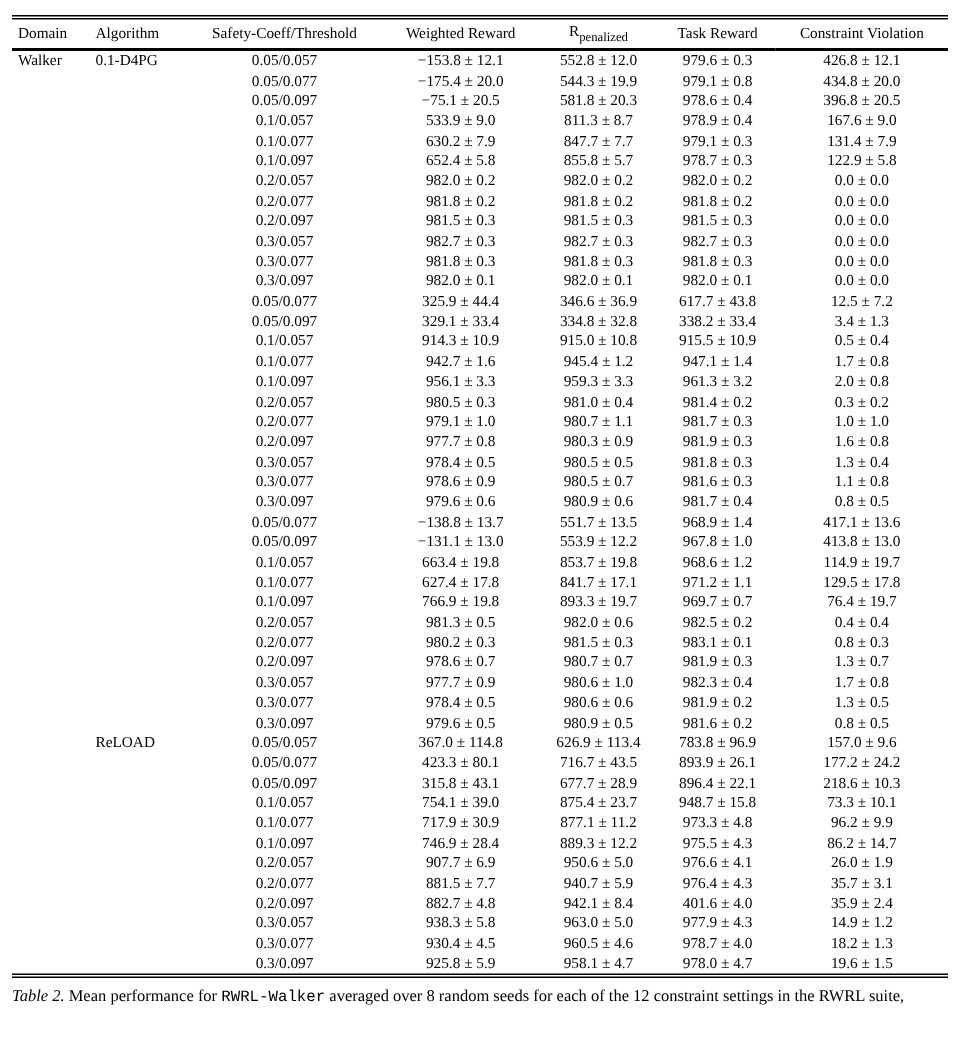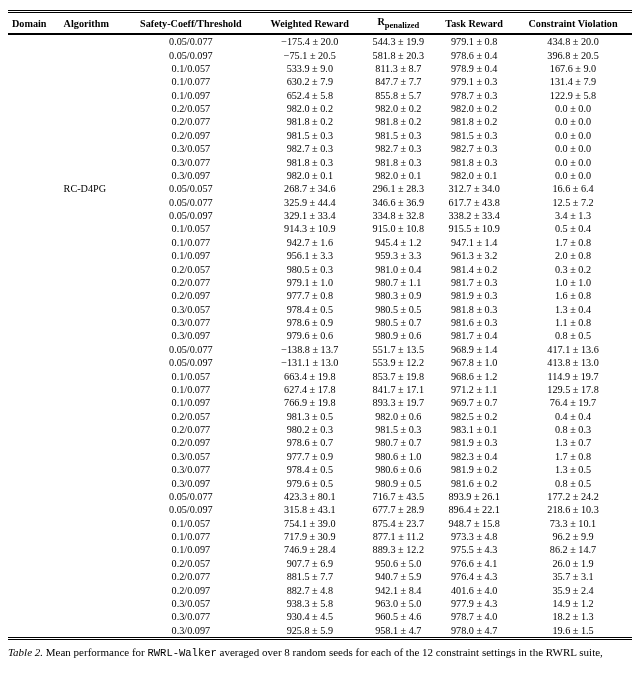--- a/index.html
+++ b/index.html
@@ -10,21 +10,21 @@
   background: #fff;
   color: #000;
 }
 .table-wrap { width: 100%; }
 table {
   border-collapse: collapse;
   width: 100%;
   font-size: 10.2px;
 }
 th {
-  font-weight: bold;
+  font-weight: normal;
   text-align: center;
   padding: 3px 4px;
   white-space: nowrap;
 }
 td {
   text-align: center;
   padding: 1.2px 4px;
   white-space: nowrap;
 }
 td.domain, td.algo, th.domain, th.algo { text-align: left; }
@@ -55,20 +55,29 @@
         <th>R<sub>penalized</sub></th>
         <th>Task Reward</th>
         <th>Constraint Violation</th>
       </tr>
       <tr>
           <td colspan="7" class="hline" style="padding:0;"></td>
         </tr>
     </thead>
     <tbody id="tbody">
         <tr>
+          <td class="domain">Walker</td>
+          <td class="algo">0.1-D4PG</td>
+          <td>0.05/0.057</td>
+          <td>−153.8 ± 12.1</td>
+          <td>552.8 ± 12.0</td>
+          <td>979.6 ± 0.3</td>
+          <td>426.8 ± 12.1</td>
+        </tr>
+        <tr>
           <td class="domain"></td>
           <td class="algo"></td>
           <td>0.05/0.077</td>
           <td>−175.4 ± 20.0</td>
           <td>544.3 ± 19.9</td>
           <td>979.1 ± 0.8</td>
           <td>434.8 ± 20.0</td>
         </tr>
         <tr>
           <td class="domain"></td>
@@ -155,29 +164,20 @@
           <td class="domain"></td>
           <td class="algo"></td>
           <td>0.3/0.097</td>
           <td>982.0 ± 0.1</td>
           <td>982.0 ± 0.1</td>
           <td>982.0 ± 0.1</td>
           <td>0.0 ± 0.0</td>
         </tr>
         <tr>
           <td class="domain"></td>
-          <td class="algo">RC-D4PG</td>
-          <td>0.05/0.057</td>
-          <td>268.7 ± 34.6</td>
-          <td>296.1 ± 28.3</td>
-          <td>312.7 ± 34.0</td>
-          <td>16.6 ± 6.4</td>
-        </tr>
-        <tr>
-          <td class="domain"></td>
           <td class="algo"></td>
           <td>0.05/0.077</td>
           <td>325.9 ± 44.4</td>
           <td>346.6 ± 36.9</td>
           <td>617.7 ± 43.8</td>
           <td>12.5 ± 7.2</td>
         </tr>
         <tr>
           <td class="domain"></td>
           <td class="algo"></td>
@@ -359,20 +359,29 @@
           <td>1.3 ± 0.5</td>
         </tr>
         <tr>
           <td class="domain"></td>
           <td class="algo"></td>
           <td>0.3/0.097</td>
           <td>979.6 ± 0.5</td>
           <td>980.9 ± 0.5</td>
           <td>981.6 ± 0.2</td>
           <td>0.8 ± 0.5</td>
+        </tr>
+        <tr>
+          <td class="domain"></td>
+          <td class="algo">ReLOAD</td>
+          <td>0.05/0.057</td>
+          <td>367.0 ± 114.8</td>
+          <td>626.9 ± 113.4</td>
+          <td>783.8 ± 96.9</td>
+          <td>157.0 ± 9.6</td>
         </tr>
         <tr>
           <td class="domain"></td>
           <td class="algo"></td>
           <td>0.05/0.077</td>
           <td>423.3 ± 80.1</td>
           <td>716.7 ± 43.5</td>
           <td>893.9 ± 26.1</td>
           <td>177.2 ± 24.2</td>
         </tr>

